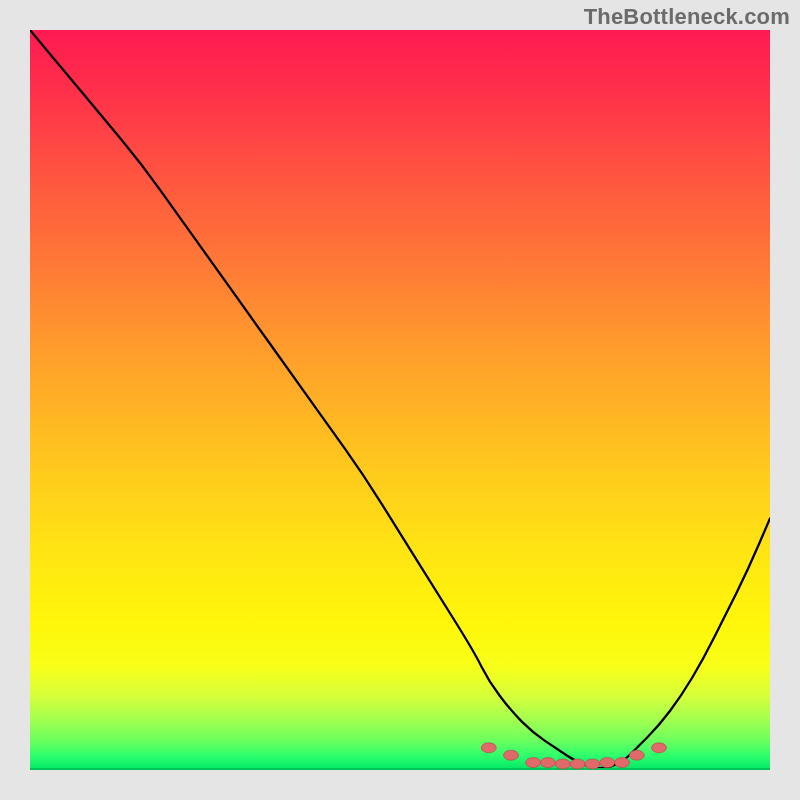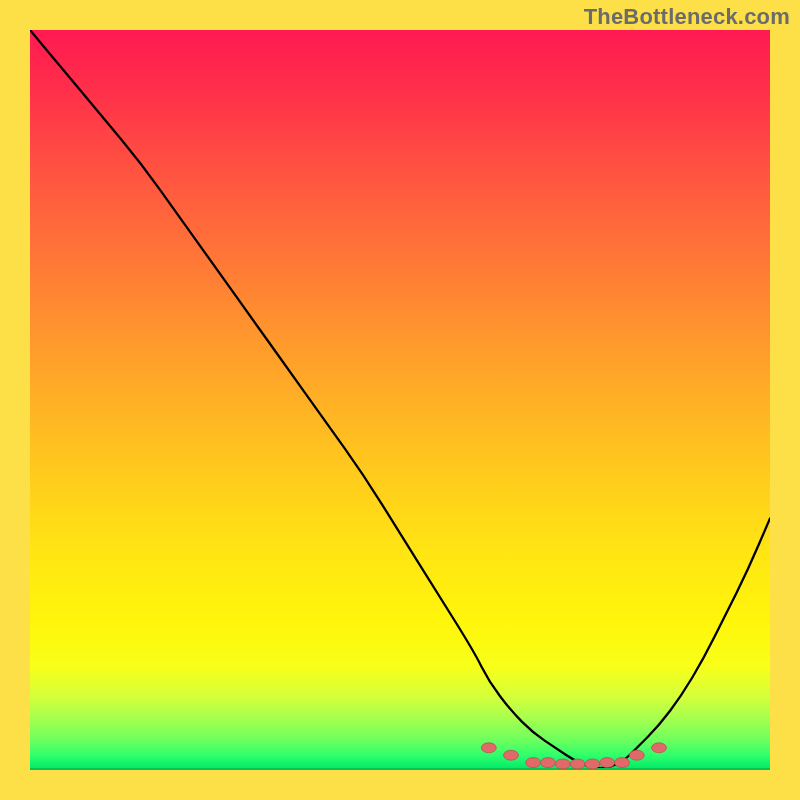--- a/index.html
+++ b/index.html
@@ -8,21 +8,21 @@
     width: 800px;
     height: 800px;
     background: #000;
     overflow: hidden;
     font-family: Arial, Helvetica, sans-serif;
   }
   .frame {
     position: relative;
     width: 800px;
     height: 800px;
-    background: #fde047;
+    background: #e5e5e5;
   }
   .watermark {
     position: absolute;
     top: 4px;
     right: 10px;
     color: #6b6b6b;
     font-size: 22px;
     font-weight: 600;
     letter-spacing: 0.2px;
     z-index: 5;

